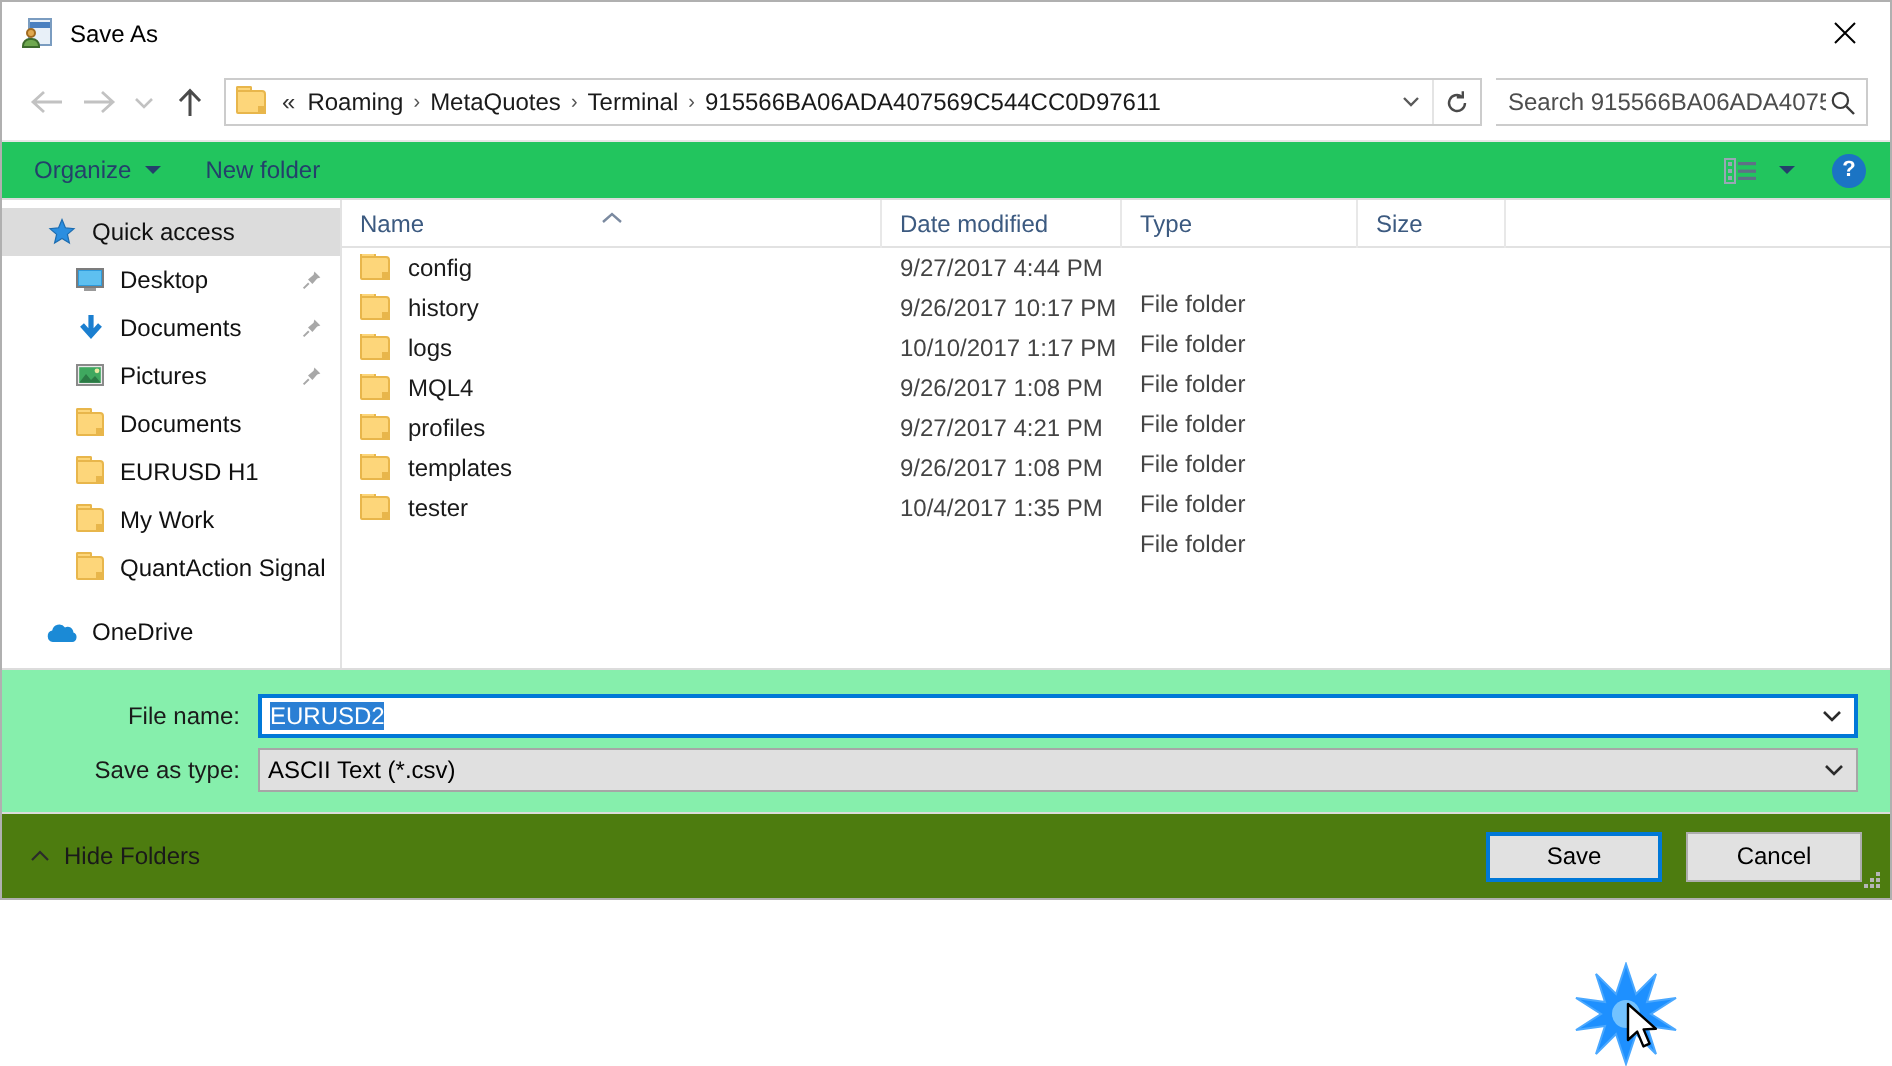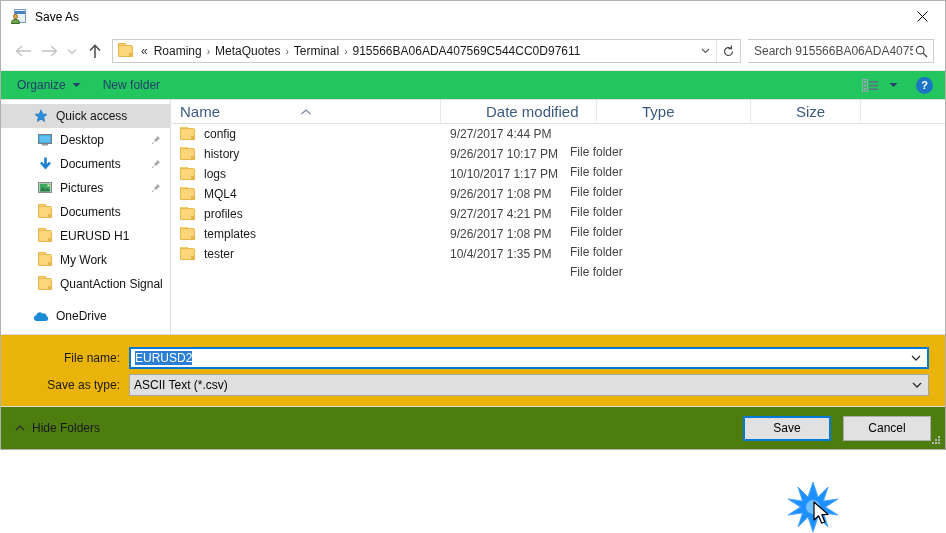--- a/index.html
+++ b/index.html
@@ -220,21 +220,21 @@
     flex: 0 0 170px;
     background: #ffffff;
     border-right: 1px solid #e2e2e2;
     padding-top: 4px;
     overflow: hidden;
   }
   .nav-row {
     height: 24px;
     display: flex;
     align-items: center;
-    padding-left: 32px;
+    padding-left: 22px;
     padding-right: 8px;
     font-size: 12px;
     color: #111;
     white-space: nowrap;
   }
   .nav-row.indent { padding-left: 36px; }
   .nav-row.selected { background: #dcdcdc; }
   .nav-row.group { margin-top: 8px; }
   .nav-ico {
     width: 16px; height: 16px;
@@ -258,24 +258,23 @@
     min-width: 0;
     background: #fff;
   }
   .col-header {
     height: 24px;
     flex: 0 0 24px;
     display: flex;
     align-items: center;
     border-bottom: 1px solid #e2e2e2;
     background: #fff;
-    font-size: 15px;
+    font-size: 12px;
     color: #3c5a80;
     position: relative;
-    gap: 36px;
   }
   .col {
     height: 24px;
     display: flex;
     align-items: center;
     padding-left: 9px;
     position: relative;
     border-right: 1px solid #e8e8e8;
     flex: 0 0 auto;
     overflow: hidden;
@@ -314,21 +313,21 @@
   .row-folder {
     width: 15px; height: 12px;
     margin-right: 9px;
     flex: 0 0 15px;
     position: relative;
   }
 
   
   .form {
     flex: 0 0 auto;
-    background: #eab308;
+    background: #86efac;
     border-top: 1px solid #dcdcdc;
     padding: 12px 16px 10px 16px;
   }
   .form-row {
     display: flex;
     align-items: center;
     height: 22px;
     margin-bottom: 5px;
   }
   .form-label {

